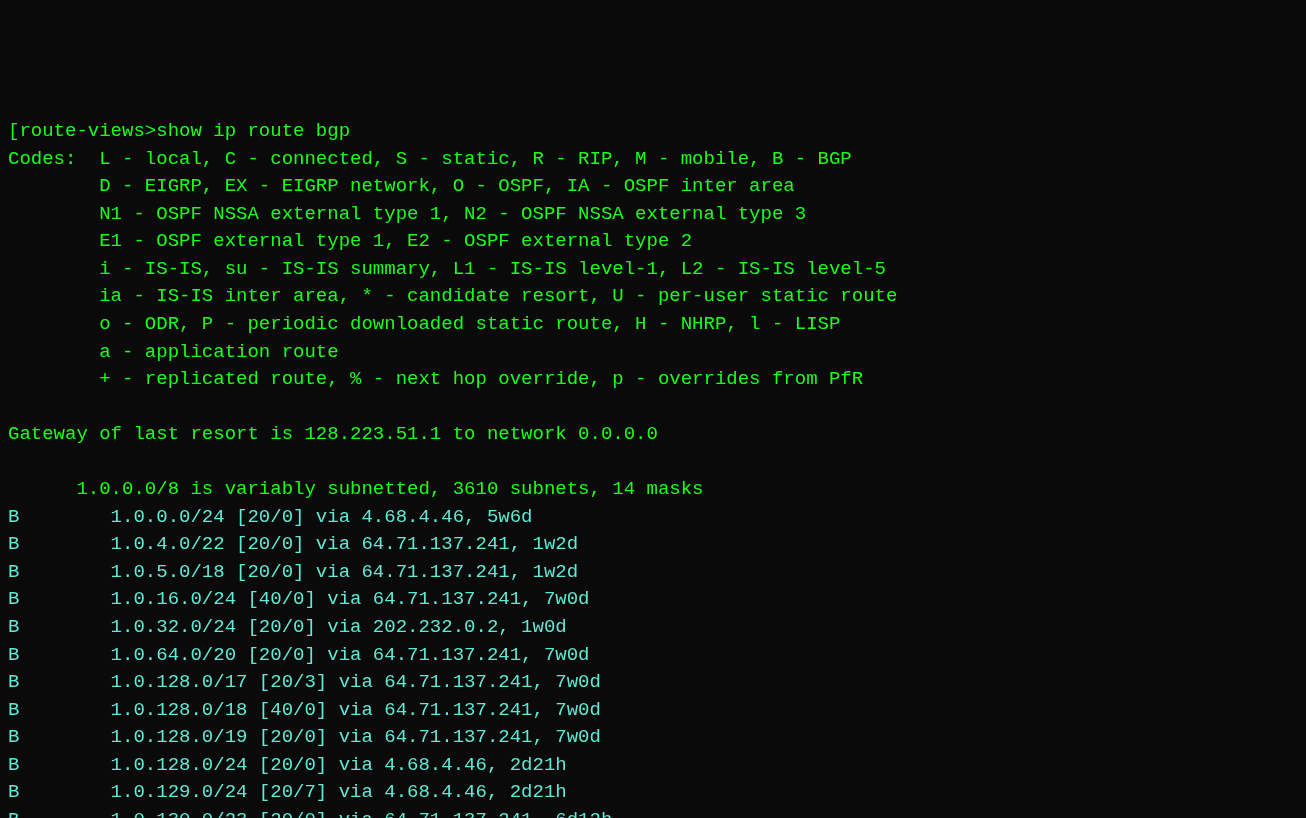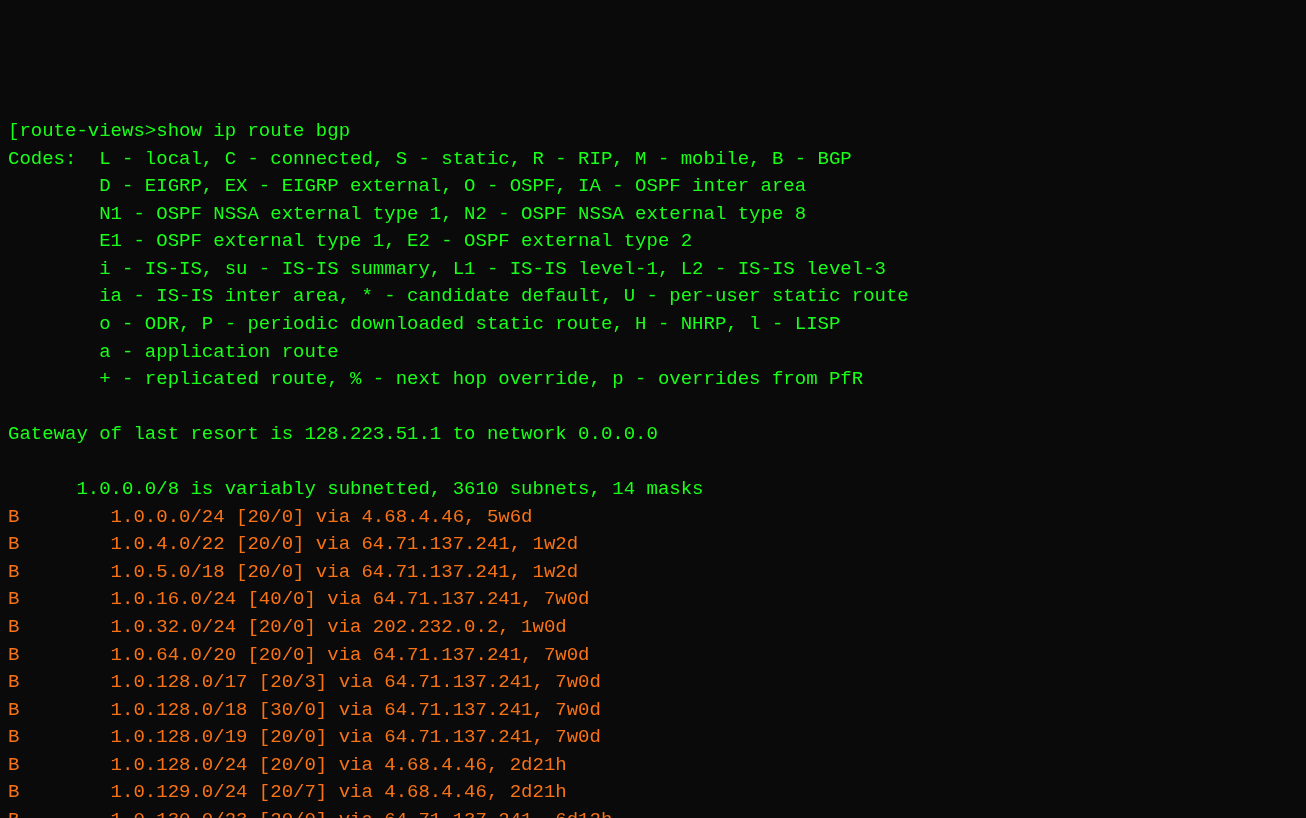--- a/index.html
+++ b/index.html
@@ -25,50 +25,50 @@
       font-weight: 500;
     }
     .command-line {
       color: #1aff1a;
     }
     .code-line {
       color: #1aff1a;
       margin-top: 12px;
     }
     .route-line {
-      color: #f97316;
+      color: #5eead4;
     }
   </style>
 </head>
 <body>
 
 
 
 <div class="terminal-output"><span class="command-line"><span>[</span><span>route-views&gt;</span><span>show ip route bgp</span></span>
 <span class="code-line">Codes:  L - local, C - connected, S - static, R - RIP, M - mobile, B - BGP</span>
-<span class="code-line">        D - EIGRP, EX - EIGRP external, O - OSPF, IA - OSPF inter area</span>
-<span class="code-line">        N1 - OSPF NSSA external type 1, N2 - OSPF NSSA external type 8</span>
+<span class="code-line">        D - EIGRP, EX - EIGRP network, O - OSPF, IA - OSPF inter area</span>
+<span class="code-line">        N1 - OSPF NSSA external type 1, N2 - OSPF NSSA external type 3</span>
 <span class="code-line">        E1 - OSPF external type 1, E2 - OSPF external type 2</span>
-<span class="code-line">        i - IS-IS, su - IS-IS summary, L1 - IS-IS level-1, L2 - IS-IS level-3</span>
-<span class="code-line">        ia - IS-IS inter area, * - candidate default, U - per-user static route</span>
+<span class="code-line">        i - IS-IS, su - IS-IS summary, L1 - IS-IS level-1, L2 - IS-IS level-5</span>
+<span class="code-line">        ia - IS-IS inter area, * - candidate resort, U - per-user static route</span>
 <span class="code-line">        o - ODR, P - periodic downloaded static route, H - NHRP, l - LISP</span>
 <span class="code-line">        a - application route</span>
 <span class="code-line">        + - replicated route, % - next hop override, p - overrides from PfR</span>
 <span></span>
 <span class="code-line">Gateway of last resort is 128.223.51.1 to network 0.0.0.0</span>
 <span></span>
 <span class="code-line">      1.0.0.0/8 is variably subnetted, 3610 subnets, 14 masks</span>
 <span class="route-line">B        1.0.0.0/24 [20/0] via 4.68.4.46, 5w6d</span>
 <span class="route-line">B        1.0.4.0/22 [20/0] via 64.71.137.241, 1w2d</span>
 <span class="route-line">B        1.0.5.0/18 [20/0] via 64.71.137.241, 1w2d</span>
 <span class="route-line">B        1.0.16.0/24 [40/0] via 64.71.137.241, 7w0d</span>
 <span class="route-line">B        1.0.32.0/24 [20/0] via 202.232.0.2, 1w0d</span>
 <span class="route-line">B        1.0.64.0/20 [20/0] via 64.71.137.241, 7w0d</span>
 <span class="route-line">B        1.0.128.0/17 [20/3] via 64.71.137.241, 7w0d</span>
-<span class="route-line">B        1.0.128.0/18 [30/0] via 64.71.137.241, 7w0d</span>
+<span class="route-line">B        1.0.128.0/18 [40/0] via 64.71.137.241, 7w0d</span>
 <span class="route-line">B        1.0.128.0/19 [20/0] via 64.71.137.241, 7w0d</span>
 <span class="route-line">B        1.0.128.0/24 [20/0] via 4.68.4.46, 2d21h</span>
 <span class="route-line">B        1.0.129.0/24 [20/7] via 4.68.4.46, 2d21h</span>
 <span class="route-line">B        1.0.130.0/23 [20/0] via 64.71.137.241, 6d12h</span>
 
 
 </div>
 
 
 

